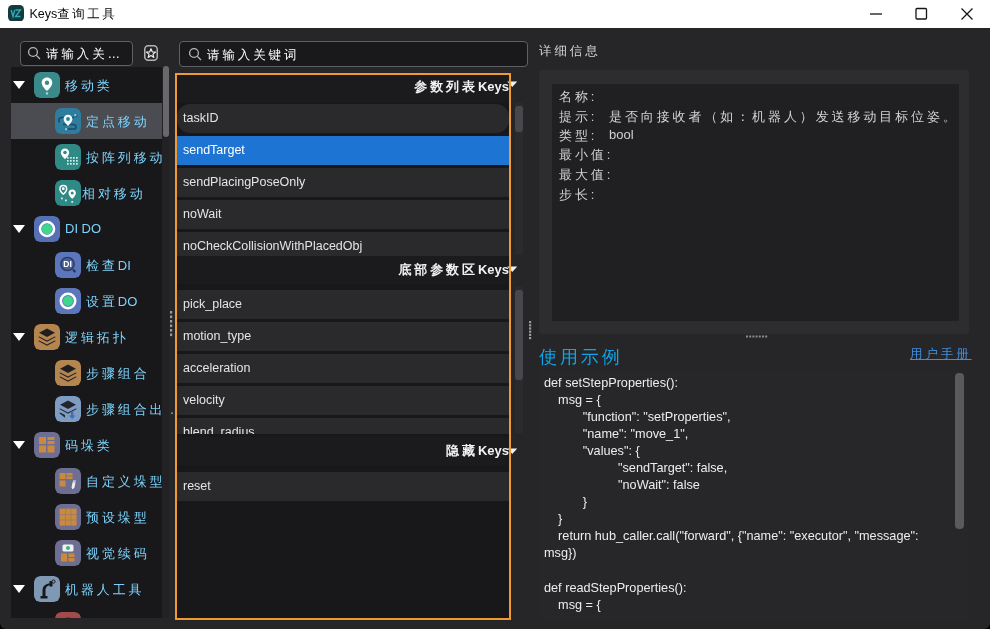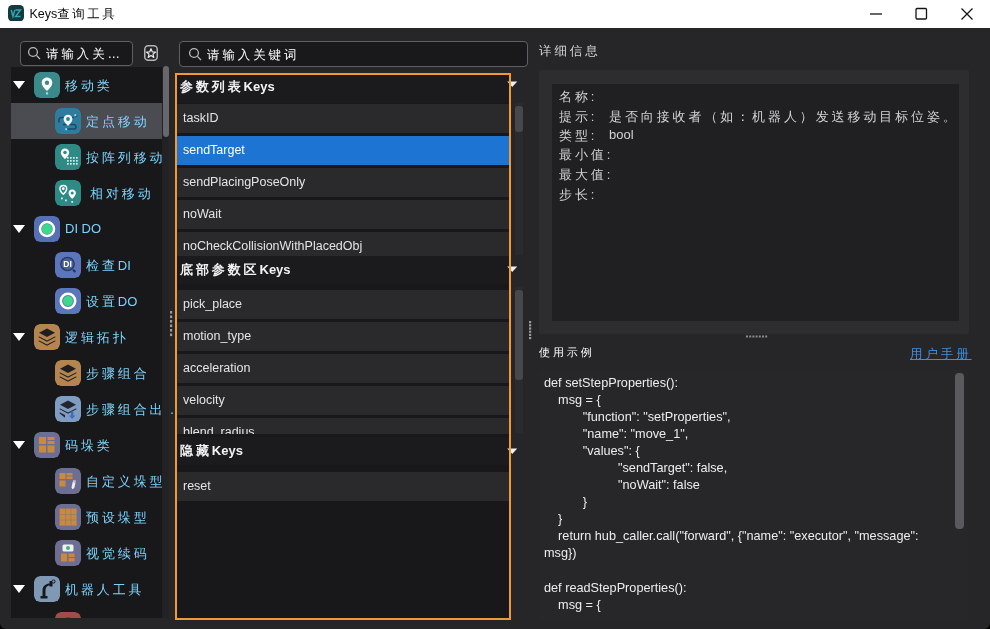--- a/index.html
+++ b/index.html
@@ -5,21 +5,21 @@
 .win{position:absolute;left:0;top:0;width:990px;height:629px;background:#262628;border-radius:0 0 6px 6px;overflow:hidden;}
 .titlebar{position:absolute;left:0;top:0;width:990px;height:28px;background:#ffffff;}
 .abs{position:absolute;}
 .tx{position:absolute;white-space:nowrap;}
 .searchbox{position:absolute;background:#19191b;border:1px solid #606064;border-radius:4px;}
 .ph{color:#ffffff;font-size:12.5px;}
 .treetext{color:#7dd3fc;font-size:13px;}
 .icon{position:absolute;width:26px;height:26px;border-radius:6px;}
 .expander{position:absolute;width:0;height:0;border-left:6px solid transparent;border-right:6px solid transparent;border-top:8px solid #ffffff;}
 .itemrow{position:absolute;left:177px;width:332px;background:#2a2a2c;color:#e4e4e6;font-size:12.5px;line-height:29px;padding-left:6px;box-sizing:border-box;height:29px;}
-.sechead{position:absolute;left:177px;width:332px;background:#1b1b1d;color:#f2f2f4;font-size:13px;font-weight:bold;height:28px;line-height:28px;padding-left:3px;box-sizing:border-box;}
+.sechead{position:absolute;left:177px;width:332px;background:#1b1b1d;color:#f2f2f4;font-size:13px;font-weight:bold;height:28px;line-height:28px;padding-left:10px;box-sizing:border-box;text-align:right;}
 .dlabel{color:#d2d2d4;font-size:13px;}
 .cj{letter-spacing:2.9px;}
 </style></head><body>
 <div class="win">
 
 <div class="titlebar"></div>
 <svg class="abs" style="left:8px;top:4.5px" width="16" height="16.5" viewBox="0 0 16 16.5">
  <rect x="0" y="0" width="16" height="16.5" rx="4.5" fill="#153a3e"></rect>
  <path d="M3.2 5 L5 11.5 L6.8 5" fill="none" stroke="#2fa9b8" stroke-width="1.4"></path>
  <path d="M7.5 5 h5 l-5 6.5 h5" fill="none" stroke="#2fa9b8" stroke-width="1.4"></path>
@@ -83,21 +83,21 @@
 <svg class="icon" style="left:55px;top:180px" viewBox="0 0 26 26">
       <rect width="26" height="26" rx="6" fill="#2f8a85"></rect>
       <path d="M8.3 5.5c-2 0-3.4 1.5-3.4 3.3 0 2.5 3.4 5.4 3.4 5.4s3.4-2.9 3.4-5.4c0-1.8-1.4-3.3-3.4-3.3z" fill="none" stroke="#fff" stroke-width="1.4"></path>
       <circle cx="8.3" cy="8.7" r="1.4" fill="#fff"></circle>
       <path d="M17.2 9.5c-2.2 0-3.7 1.6-3.7 3.6 0 2.7 3.7 5.9 3.7 5.9s3.7-3.2 3.7-5.9c0-2-1.5-3.6-3.7-3.6z" fill="#fff"></path>
       <circle cx="17.2" cy="13" r="1.5" fill="#2f8a85"></circle>
       <rect x="6" y="17.5" width="1.8" height="1.8" fill="#cdeef0"></rect>
       <rect x="10" y="19.5" width="1.8" height="1.8" fill="#cdeef0"></rect>
       <rect x="16.3" y="21" width="1.8" height="1.8" fill="#cdeef0"></rect>
     </svg>
-<div class="tx treetext" style="left:90px;top:185px"><span class="cj">相对移动</span></div>
+<div class="tx treetext" style="left:82px;top:185px"><span class="cj">相对移动</span></div>
 <div class="expander" style="left:13px;top:225px"></div>
 <svg class="icon" style="left:34px;top:216px" viewBox="0 0 26 26">
       <rect width="26" height="26" rx="6" fill="#5570b5"></rect>
       <circle cx="13" cy="13" r="7" fill="none" stroke="#fff" stroke-width="2.6"></circle>
       <circle cx="13" cy="13" r="5.2" fill="#3ed88c"></circle>
     </svg>
 <div class="tx treetext" style="left:65px;top:221px">DI DO</div>
 <svg class="icon" style="left:55px;top:252px" viewBox="0 0 26 26">
       <rect width="26" height="26" rx="6" fill="#5b76bb"></rect>
       <circle cx="12.5" cy="12" r="6.7" fill="#4a5e93" stroke="#283a66" stroke-width="1.3"></circle>
@@ -193,21 +193,21 @@
 <div class="abs" style="left:162.5px;top:66px;width:6px;height:71px;background:#68686c;border-radius:3px"></div>
 
 <div class="searchbox" style="left:179px;top:41px;width:347px;height:24px"></div>
 <svg class="abs" style="left:188px;top:47px" width="14" height="14" viewBox="0 0 14 14">
       <circle cx="6" cy="6" r="4.4" fill="none" stroke="#b9b9bd" stroke-width="1.3"></circle>
       <line x1="9.4" y1="9.4" x2="13" y2="13" stroke="#b9b9bd" stroke-width="1.3"></line>
     </svg>
 <div class="tx ph" style="left:207px;top:47px"><span class="cj">请输入关键词</span></div>
 <div class="abs" style="left:175px;top:73px;width:336px;height:547px;background:#18181a"></div>
 <div class="abs" style="left:177px;top:104px;width:332px;height:152px;overflow:hidden">
-<div class="itemrow" style="left:0;top:0px;">taskID</div>
+<div class="itemrow" style="left:0;top:0px;border-radius:13px;">taskID</div>
 <div class="itemrow" style="left:0;top:64px;">sendPlacingPoseOnly</div>
 <div class="itemrow" style="left:0;top:32px;background:#1d74d3;color:#ffffff;">sendTarget</div>
 <div class="itemrow" style="left:0;top:96px;">noWait</div>
 <div class="itemrow" style="left:0;top:128px;">noCheckCollisionWithPlacedObj</div>
 </div>
 <div class="sechead" style="top:75px;line-height:23px"><span class="cj">参数列表</span>Keys</div>
 <div class="sechead" style="top:256px;height:28px"><span class="cj">底部参数区</span>Keys</div>
 <div class="abs" style="left:177px;top:290px;width:332px;height:144px;overflow:hidden">
 <div class="itemrow" style="left:0;top:32px">motion_type</div>
 <div class="itemrow" style="left:0;top:0px">pick_place</div>
@@ -262,21 +262,21 @@
       <rect x="1" y="22.5" width="2.2" height="2.6" fill="#9a9a9e"></rect>
     </svg>
 <svg class="abs" style="left:527.5px;top:321px" width="5" height="20" viewBox="0 0 5 20">
       <rect x="1" y="0.0" width="2.2" height="2.2" fill="#9a9a9e"></rect>
       <rect x="1" y="3.2" width="2.2" height="2.2" fill="#9a9a9e"></rect>
       <rect x="1" y="6.4" width="2.2" height="2.2" fill="#9a9a9e"></rect>
       <rect x="1" y="9.6" width="2.2" height="2.2" fill="#9a9a9e"></rect>
       <rect x="1" y="12.8" width="2.2" height="2.2" fill="#9a9a9e"></rect>
       <rect x="1" y="16.0" width="2.2" height="2.2" fill="#9a9a9e"></rect>
     </svg>
-<div class="tx" style="left:539px;top:345px;font-size:11px;color:#ffffff"><span class="cj">使用示例</span></div>
+<div class="tx" style="left:539px;top:345px;font-size:18px;color:#0ea5e9"><span class="cj">使用示例</span></div>
 <div class="tx" style="left:910px;top:346px;font-size:12.5px;color:#3f8fdf;text-decoration:underline"><span class="cj">用户手册</span></div>
 <div class="abs" style="left:539px;top:370px;width:429px;height:250px;background:#272729;border-radius:2px;overflow:hidden">
 <pre style="margin:0;padding:5px 18px 0 5px;font-family:'Liberation Sans',sans-serif;font-size:12.7px;line-height:17.05px;color:#ededef;white-space:pre;">def setStepProperties():
     msg = {
            "function": "setProperties",
            "name": "move_1",
            "values": {
                      "sendTarget": false,
                      "noWait": false
            }

